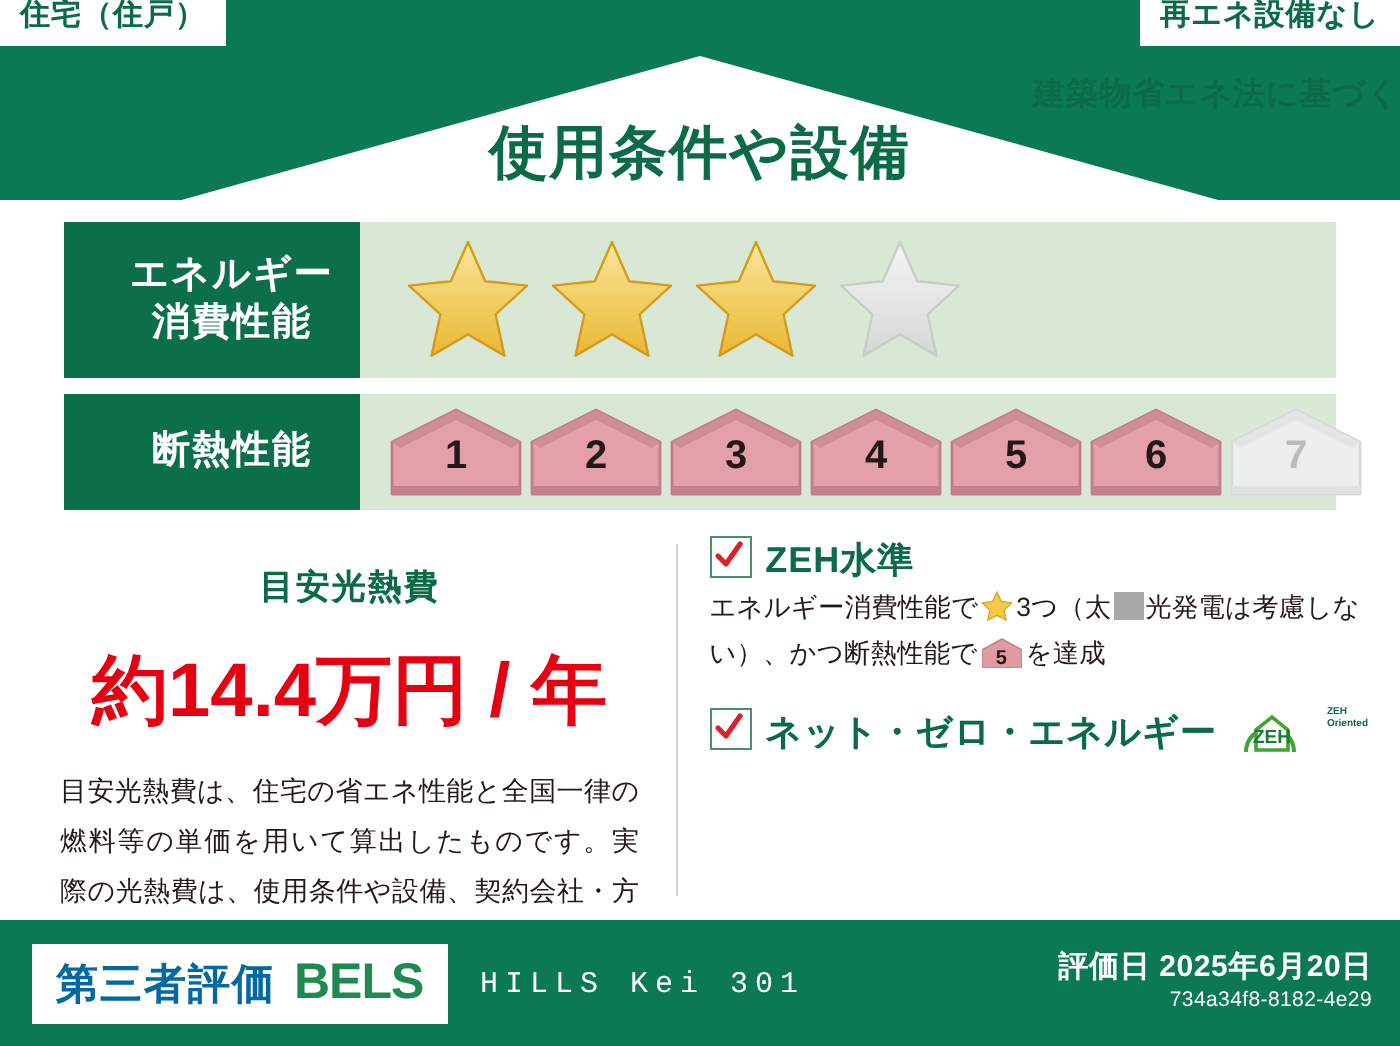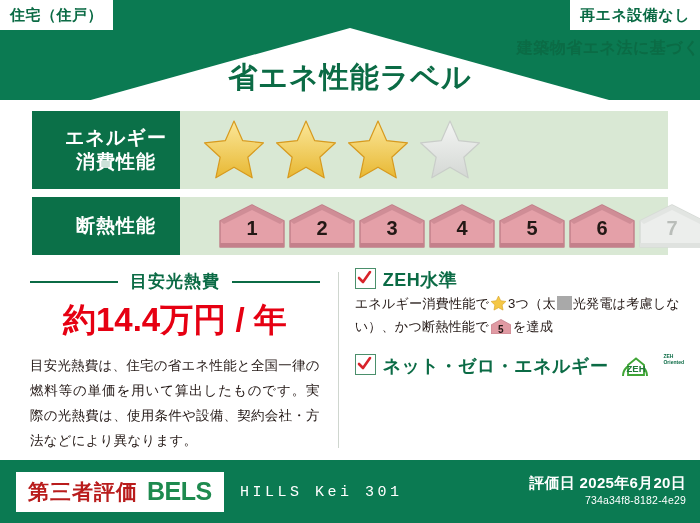--- a/index.html
+++ b/index.html
@@ -19,21 +19,21 @@
     overflow:hidden;
   }
   .roof-white{
     position:absolute;left:-10px;top:28px;width:720px;height:200px;
     background:#ffffff;
     clip-path:polygon(0% 50%, 50% 0%, 100% 50%, 100% 100%, 0% 100%);
   }
   .tag{
     position:absolute;top:0;background:#ffffff;
     color:#0b6b45;font-weight:bold;font-size:15px;
-    padding:7px 10px 8px 10px;letter-spacing:0.5px;
+    padding:0 10px 8px 10px;letter-spacing:0.5px;
     line-height:1;
   }
   .tag-left{left:0;}
   .tag-right{right:0;}
   .title-wrap{
     position:absolute;left:0;top:40px;width:700px;text-align:center;
     line-height:1;pointer-events:none;
   }
   .title-sub{
     color:#0b6b45;font-size:16px;font-weight:bold;letter-spacing:0.5px;
@@ -49,21 +49,21 @@
     position:absolute;left:0;top:100px;width:700px;height:360px;
     background:#ffffff;
   }
 
   
   .perf-row{
     position:absolute;left:32px;width:636px;height:80px;
     background:#d9e8d4;display:flex;align-items:center;
   }
   .perf-row.r1{top:11px;height:78px;}
-  .perf-row.r2{top:97px;height:58px;gap:24px;}
+  .perf-row.r2{top:97px;height:58px;}
   .perf-label{
     background:#0b7048;color:#ffffff;font-weight:bold;
     height:100%;box-sizing:border-box;
     display:flex;flex-direction:column;align-items:center;justify-content:center;
     width:148px;font-size:19px;line-height:1.25;letter-spacing:1px;
     flex:none;
     padding-left:20px;
   }
   .perf-content{
     flex:1;display:flex;align-items:center;height:100%;
@@ -89,30 +89,30 @@
     position:absolute;left:0;top:168px;width:700px;height:190px;
     display:flex;
   }
   .col-left{width:370px;padding:0 18px 0 30px;box-sizing:border-box;}
   .col-divider{
     width:1px;background:#cfd6cf;margin:4px 0 10px 0;
   }
   .col-right{flex:1;padding:0 16px 0 16px;box-sizing:border-box;}
 
   .cost-head{
-    display:flex;align-items:center;gap:12px;margin-top:2px;
+    display:flex;align-items:center;gap:12px;margin-top:2px;flex-direction:column;
   }
   .cost-head .rule{flex:1;height:2px;background:#0b6b45;}
   .cost-head .txt{
     color:#0b6b45;font-weight:bold;font-size:17px;letter-spacing:1px;
     white-space:nowrap;
   }
   .cost-value{
     text-align:center;color:#e60012;font-weight:bold;
-    font-size:33px;margin-top:9px;letter-spacing:0px;line-height:1.1;
+    font-size:38px;margin-top:9px;letter-spacing:0px;line-height:1.1;
   }
   .cost-note{
     margin-top:16px;color:#231815;font-size:13.5px;line-height:1.85;
     letter-spacing:0.2px;text-align:justify;
   }
 
   
   .zeh-item{margin-bottom:6px;}
   .zeh-item:first-child{margin-top:0;}
   .zeh-head{display:flex;align-items:flex-start;gap:7px;}
@@ -151,21 +151,21 @@
 
   
   .footer{
     position:absolute;left:0;bottom:0;width:700px;height:63px;
     background:#0b7a52;
   }
   .bels-box{
     position:absolute;left:16px;top:12px;background:#ffffff;
     padding:5px 12px 6px 12px;display:flex;align-items:center;gap:9px;
   }
-  .bels-jp{color:#b91c1c;font-weight:bold;font-size:21px;letter-spacing:1px;}
+  .bels-jp{color:#0369a1;font-weight:bold;font-size:21px;letter-spacing:1px;}
   .bels-en{
     color:#1e8a4f;font-weight:bold;font-size:25px;letter-spacing:-0.5px;
     font-family:"Liberation Sans",sans-serif;
   }
   .prop-name{
     position:absolute;left:240px;top:24px;color:#ffffff;
     font-family:"Liberation Mono","DejaVu Sans Mono",monospace;
     font-size:15px;letter-spacing:3.5px;
   }
   .eval{
@@ -179,21 +179,21 @@
 
 <div id="label">
 
   <div class="roof">
     <div class="roof-white"></div>
     <div class="tag tag-left">住宅（住戸）</div>
     <div class="tag tag-right">再エネ設備なし</div>
   </div>
   <div class="title-wrap">
     <span class="title-sub">建築物省エネ法に基づく</span>
-    <span class="title-main">省エネ性能ラベル</span>
+    <span class="title-main">使用条件や設備</span>
   </div>
 
   <div class="body-panel">
 
     <div class="perf-row r1">
       <div class="perf-label">
         <span>エネルギー</span>
         <span>消費性能</span>
       </div>
       <div class="perf-content">

